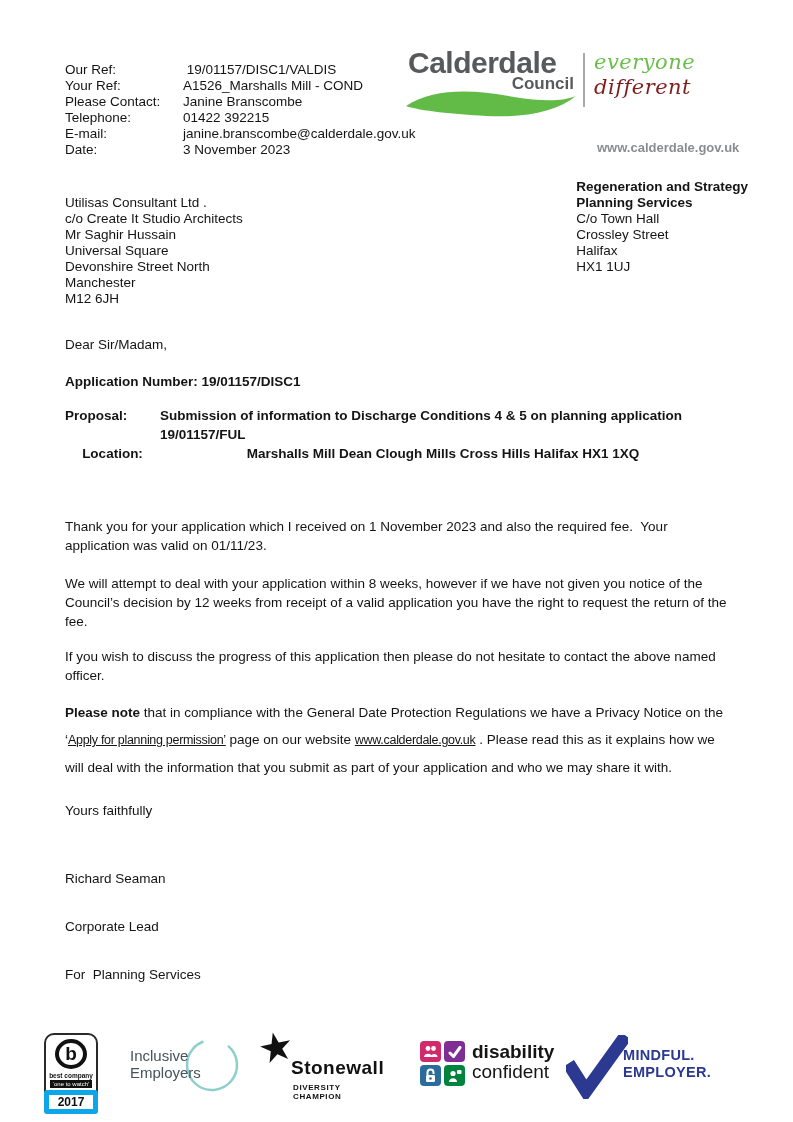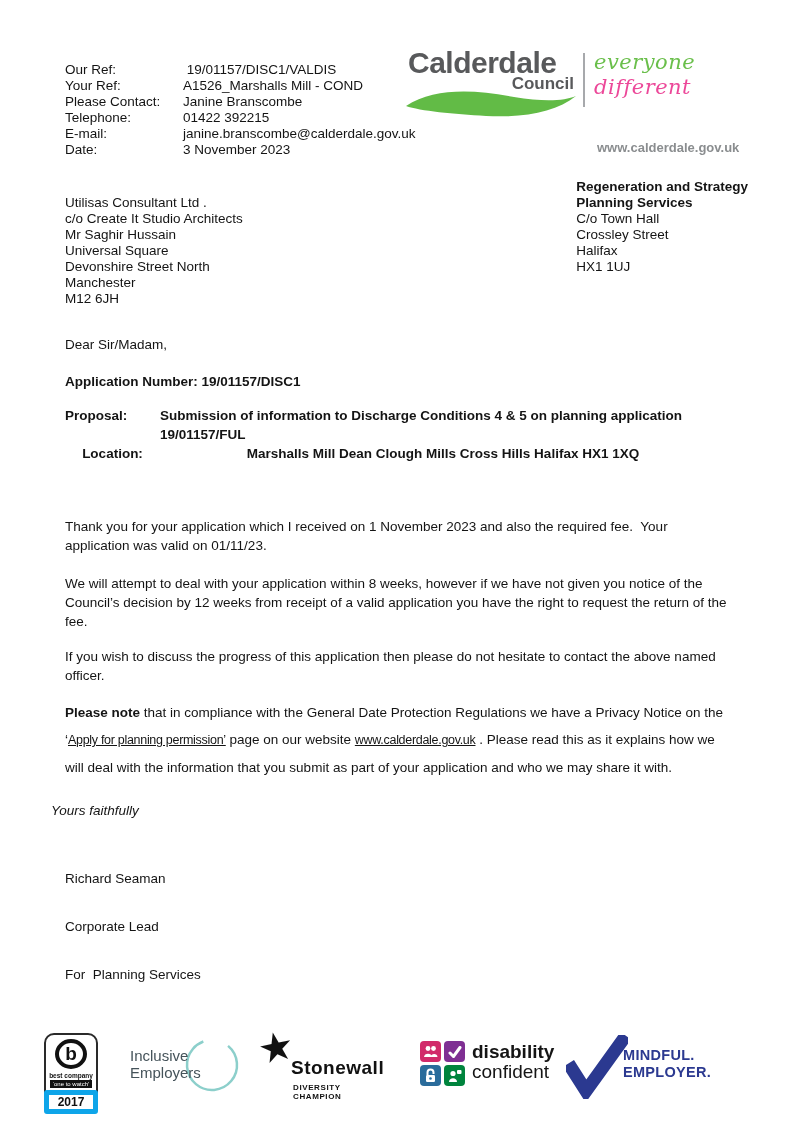--- a/index.html
+++ b/index.html
@@ -18,21 +18,21 @@
   .ref-value{white-space:pre;}
 
   
   .logo-block{left:408px;top:48px;width:168px;}
   .logo-title{font-size:30px;font-weight:bold;color:#58595b;letter-spacing:-0.5px;line-height:30px;}
   .logo-sub{font-size:17px;font-weight:bold;color:#58595b;text-align:right;line-height:17px;margin-top:-3px;padding-right:2px;position:relative;z-index:2;}
   .logo-swoosh{position:absolute;left:-2px;top:42px;width:170px;height:28px;z-index:1;}
   .logo-divider{left:583px;top:53px;width:2px;height:54px;background:#a7a9ac;}
   .tagline{left:594px;top:50px;font-family:"DejaVu Serif",serif;font-style:italic;font-size:21px;line-height:25px;letter-spacing:0.5px;}
   .tag-green{color:#6abf4b;}
-  .tag-gray{color:#ec4899;margin-left:6px;}
+  .tag-gray{color:#7f1d1d;margin-left:6px;}
   .website{left:597px;top:140px;font-weight:bold;color:#8a8d8f;font-size:13px;}
 
   
   .sender{right:45px;top:179px;text-align:left;line-height:16px;}
   .sender .b{font-weight:bold;}
   .recipient{left:65px;top:195px;line-height:16px;}
 
   .salutation{left:65px;top:337px;}
 
   
@@ -44,21 +44,21 @@
   .row-location{top:444px;text-align:center;}
 
   
   .para{left:65px;width:666px;line-height:19px;}
   .p1{top:517px;}
   .p2{top:574px;}
   .p3{top:647px;}
   .note{top:699px;line-height:27px;width:664px;}
   .note .b{font-weight:bold;}
   .note a{color:#141414;text-decoration:underline;font-size:12.5px;letter-spacing:-0.3px;}
-  .closing{left:51px;top:803px;font-style:italic;}
+  .closing{left:65px;top:803px;}
   .signature{left:65px;top:839px;line-height:16px;}
 
   
   .bc-badge{left:44px;top:1033px;width:54px;height:80px;border:2px solid #2a2a2a;border-radius:10px;
     box-sizing:border-box;display:flex;flex-direction:column;align-items:center;padding-top:4px;}
   .bc-b{width:24px;height:24px;border:4px solid #111;border-radius:50%;font-weight:bold;font-size:19px;
     line-height:22px;text-align:center;color:#111;}
   .bc-line1{font-size:6.5px;font-weight:bold;margin-top:3px;color:#111;}
   .bc-line2{font-size:6px;background:#111;color:#fff;padding:1px 3px;margin-top:1px;}
   .bc-year{font-size:12px;font-weight:bold;margin-top:2px;border:5px solid #0ea5e9;border-radius:3px;

